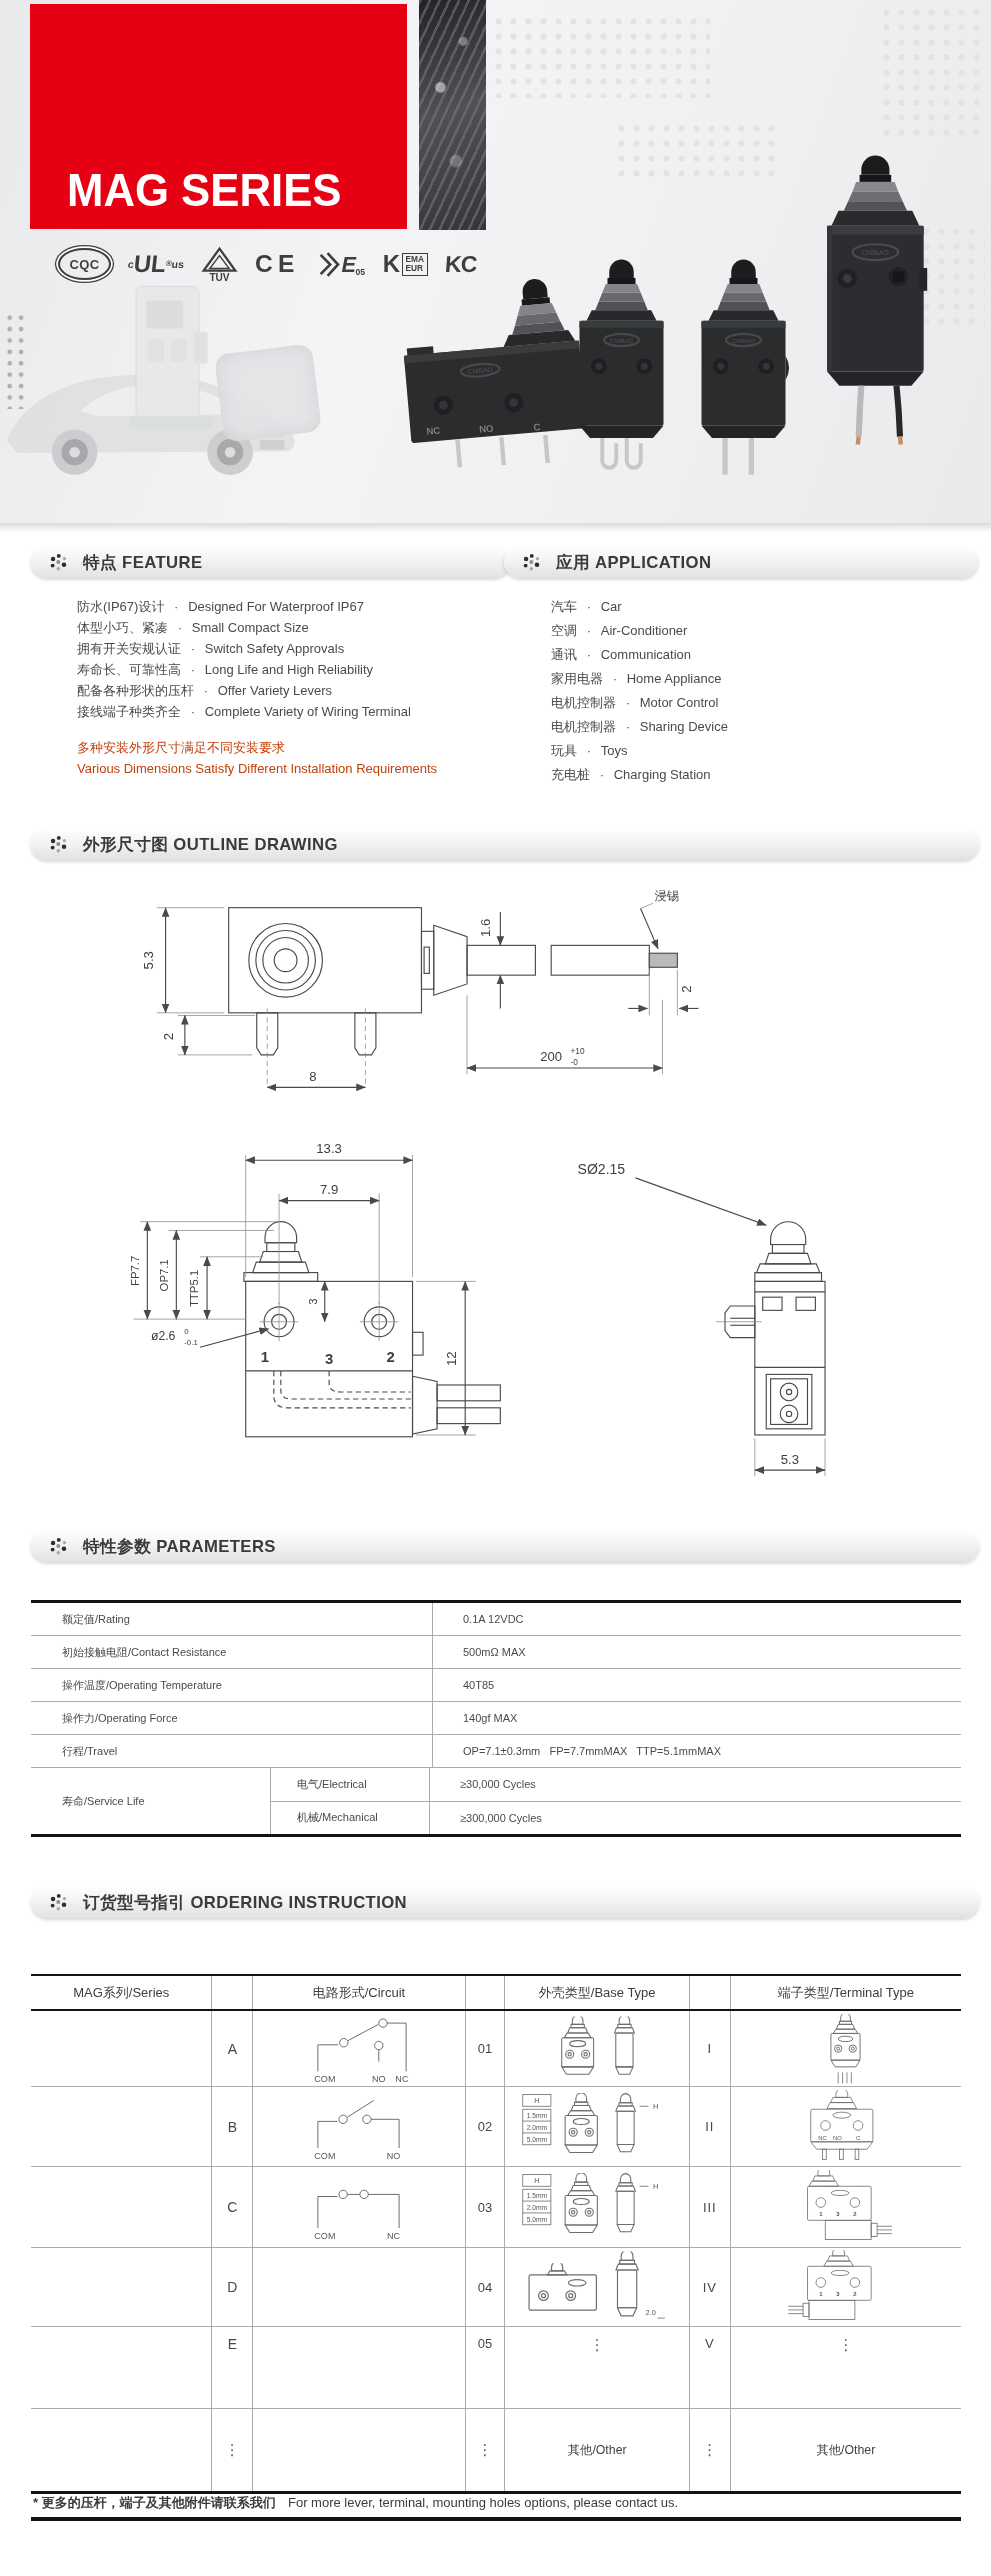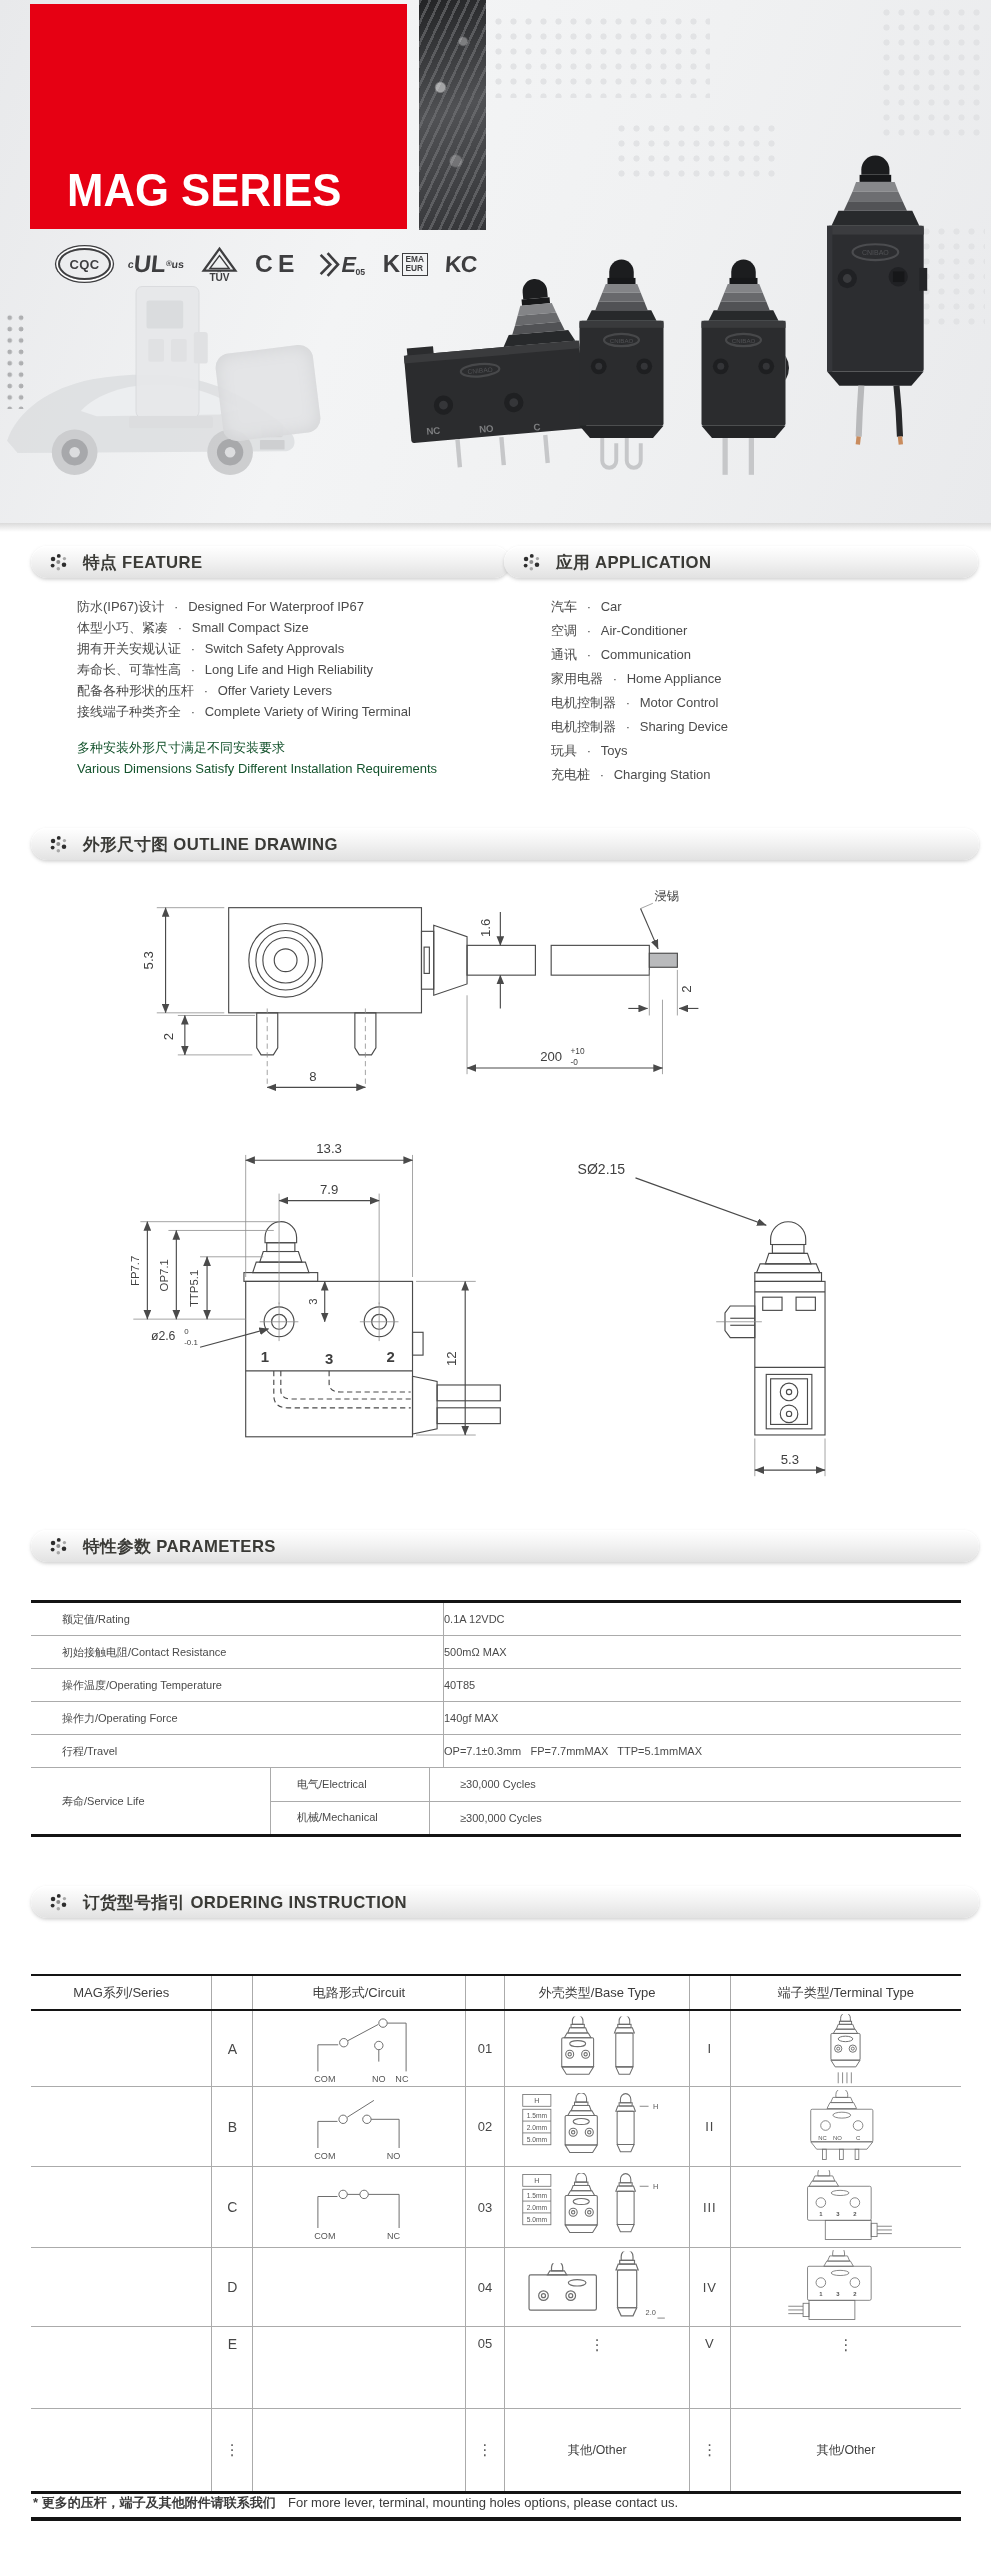--- a/index.html
+++ b/index.html
@@ -43,36 +43,36 @@
   .cert-kc{font-size:23px;font-weight:700;letter-spacing:-0.9px;transform:skewX(-4deg);}
   
   .pill{height:32px;border-radius:16px;display:flex;align-items:center;padding-left:17.5px;
         background:linear-gradient(180deg,#ffffff 0%,#f3f3f3 45%,#e2e2e2 100%);
         box-shadow:0 1.8px 3.5px rgba(110,110,110,.3), inset 0 0.9px 0 #fff;text-align:center;}
   .pill-label{margin-left:11.4px;font-size:16.7px;font-weight:700;color:#3a3a36;letter-spacing:0.4px;}
   
   .feat-list{line-height:21px;font-size:13px;color:#4b4b4b;}
   .app-list{line-height:24px;font-size:13px;color:#4b4b4b;}
   .sep{margin:0 9.7px;color:#4b4b4b;}
-  .note{line-height:21px;font-size:13px;color:#14532d;}
+  .note{line-height:21px;font-size:13px;color:#c2410c;}
   
   svg text{font-family:"Liberation Sans","DejaVu Sans",sans-serif;}
   .draw line,.draw path,.draw rect,.draw circle,.draw ellipse,.draw polygon,.draw polyline{
         stroke:#4a4a4a;fill:none;stroke-width:1.3;}
   .draw .thin{stroke:#8b8b8b;stroke-width:.9;}
   .draw .dash{stroke-dasharray:6 4;}
   .draw text{fill:#3f3f3f;stroke:none;}
   .draw .fillgrey{fill:#b9babc;stroke:#4a4a4a;}
   
   .ptable{left:31px;top:1600px;width:930px;border-top:3.5px solid #141414;border-bottom:3.5px solid #141414;
         font-size:11px;color:#4a4a4a;}
   .prow{display:flex;height:32px;align-items:stretch;border-bottom:0.9px solid #ababab;}
   .prow:last-child{border-bottom:none;}
   .pl{width:370px;padding-left:31px;display:flex;align-items:center;}
-  .pv{flex:1;border-left:0.9px solid #ababab;display:flex;align-items:center;white-space:pre-wrap;margin-left:11px;}
+  .pv{flex:1;padding-left:30px;border-left:0.9px solid #ababab;display:flex;align-items:center;white-space:pre-wrap;}
   .life{height:66px;}
   .pll{width:208px;padding-left:31px;display:flex;align-items:center;}
   .psub{flex:1;display:flex;flex-direction:column;}
   .psr{flex:1;display:flex;border-bottom:0.9px solid #ababab;}
   .psr:last-child{border-bottom:none;}
   .psl{width:132px;padding-left:26px;border-left:0.9px solid #ababab;display:flex;align-items:center;}
   .pv2{flex:1;padding-left:30px;border-left:0.9px solid #ababab;display:flex;align-items:center;}
   
   .otable{left:31px;top:1974px;width:930px;font-size:13px;color:#424242;
         border-bottom:3.5px solid #141414;}

